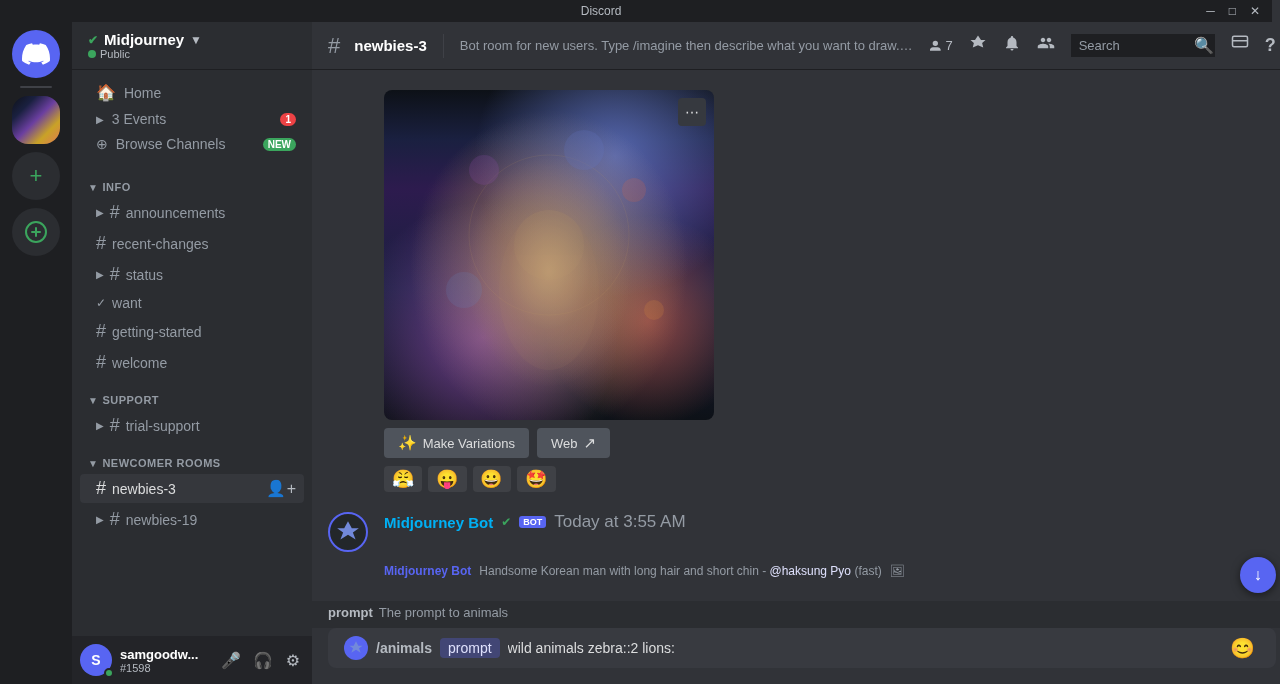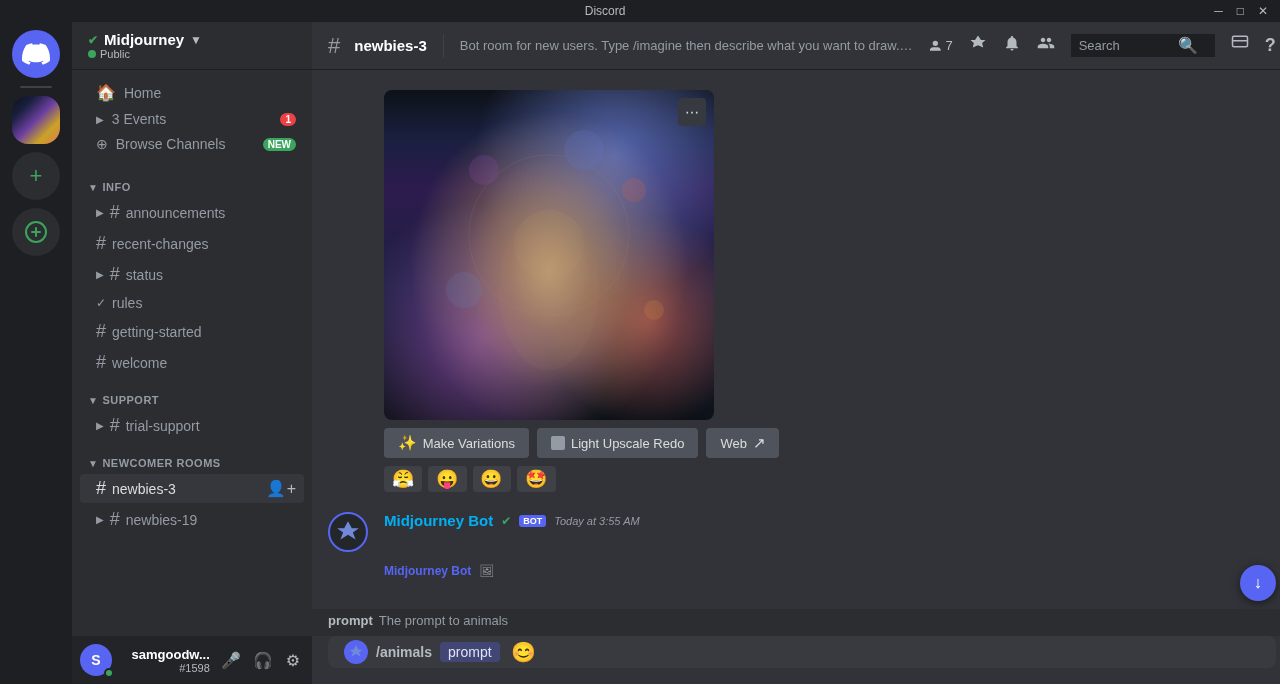--- a/index.html
+++ b/index.html
@@ -175,21 +175,21 @@
     .user-avatar .status-dot {
       position: absolute;
       bottom: -2px;
       right: -2px;
       width: 10px;
       height: 10px;
       background: #3ba55d;
       border-radius: 50%;
       border: 2px solid #232428;
     }
-    .user-info { flex: 1; min-width: 0; text-align: right; }
+    .user-info { flex: 1; min-width: 0; }
     .user-name { font-size: 13px; font-weight: 600; color: #fff; white-space: nowrap; overflow: hidden; text-overflow: ellipsis; }
     .user-discrim { font-size: 11px; color: #b5bac1; }
     .user-controls { display: flex; gap: 4px; }
     .user-controls button {
       background: none;
       border: none;
       color: #b5bac1;
       cursor: pointer;
       padding: 4px;
       border-radius: 4px;
@@ -220,21 +220,21 @@
     .topbar-divider { width: 1px; height: 24px; background: #3f4147; margin: 0 4px; }
     .topbar-desc { font-size: 13px; color: #949ba4; flex: 1; white-space: nowrap; overflow: hidden; text-overflow: ellipsis; }
     .topbar-icons { display: flex; align-items: center; gap: 16px; }
     .topbar-icon { color: #b5bac1; cursor: pointer; font-size: 18px; }
     .search-box {
       display: flex;
       align-items: center;
       background: #1e1f22;
       border-radius: 0;
       padding: 2px 8px;
-      gap: 0;
+      gap: 16px;
       width: 144px;
     }
     .search-box input {
       background: none;
       border: none;
       outline: none;
       color: #dcddde;
       font-size: 13px;
       width: 100px;
     }
@@ -266,21 +266,21 @@
     .message-author.bot-color { color: #00b0f4; }
     .bot-badge {
       background: #5865f2;
       color: white;
       font-size: 9px;
       font-weight: 700;
       padding: 1px 4px;
       border-radius: 3px;
       text-transform: uppercase;
     }
-    .message-time { font-size: 11px; color: #949ba4; font-style: italic; }
+    .message-time { font-size: 17px; color: #949ba4; }
     .message-text { font-size: 14px; line-height: 1.4; }
     .message-text strong { font-weight: 700; color: #fff; }
     .message-text .mention { color: #dee0fc; background: rgba(88,101,242,0.3); border-radius: 3px; padding: 0 2px; }
     .message-text .status { color: #949ba4; }
 
     
     .generated-image-container {
       margin-bottom: 8px;
     }
     .generated-image {
@@ -474,21 +474,21 @@
       cursor: pointer;
     }
     .channel-subitem {
       margin-left: 8px;
     }
     .events-arrow { color: #949ba4; font-size: 10px; }
   </style>
 </head>
 <body>
 
-<div style="position:fixed; top:0; left:0; right:0; z-index:100;">
+<div style="position:fixed; top:0; left:0; right:8px; z-index:100;">
   <div class="title-bar">
     <span class="title-bar-title">Discord</span>
     <div class="title-bar-controls">
       <span class="title-bar-btn">─</span>
       <span class="title-bar-btn">□</span>
       <span class="title-bar-btn">✕</span>
     </div>
   </div>
 </div>
 
@@ -559,21 +559,21 @@
     <span class="hash">#</span>
     <span>recent-changes</span>
   </div>
   <div class="channel-item">
     <span style="font-size:10px;color:#949ba4;">▶</span>
     <span class="hash">#</span>
     <span>status</span>
   </div>
   <div class="channel-item">
     <span style="font-size:12px;color:#949ba4;">✓</span>
-    <span>rules</span>
+    <span>want</span>
   </div>
   <div class="channel-item">
     <span class="hash">#</span>
     <span>getting-started</span>
   </div>
   <div class="channel-item">
     <span class="hash">#</span>
     <span>welcome</span>
   </div>
 
@@ -684,24 +684,20 @@
             </svg>
             <div class="mj-icon-top-right">⋯</div>
           </div>
         </div>
         <div class="action-buttons">
           <button class="action-btn">
             <span class="btn-icon">✨</span>
             <span>Make Variations</span>
           </button>
           <button class="action-btn">
-            <span class="btn-icon" style="display:inline-block;width:14px;height:14px;background:#949ba4;border-radius:2px;"></span>
-            <span>Light Upscale Redo</span>
-          </button>
-          <button class="action-btn">
             <span>Web</span>
             <span class="btn-icon">↗</span>
           </button>
         </div>
         <div class="emoji-reactions">
           <div class="emoji-reaction">😤</div>
           <div class="emoji-reaction">😛</div>
           <div class="emoji-reaction">😀</div>
           <div class="emoji-reaction">🤩</div>
         </div>
@@ -723,20 +719,21 @@
             <span class="checkmark-green">✔</span>
           </span>
           <span class="bot-badge">BOT</span>
           <span class="message-time">Today at 3:55 AM</span>
         </div>
       </div>
     </div>
 
     <div style="display:flex;align-items:center;gap:8px;padding:4px 0 4px 56px;font-size:12px;color:#949ba4;">
       <span style="color:#5865f2;font-weight:600;">Midjourney Bot</span>
+      <span>Handsome Korean man with long hair and short chin - <span style="color:#dee0fc;">@haksung Pyo</span> (fast)</span>
       <span>🖼</span>
     </div>
 
     <div style="position:absolute;right:16px;bottom:8px;">
       <div style="width:36px;height:36px;border-radius:50%;background:#5865f2;display:flex;align-items:center;justify-content:center;cursor:pointer;color:white;font-size:16px;box-shadow:0 2px 8px rgba(0,0,0,0.5);">↓</div>
     </div>
   </div>
 
   <div class="prompt-bar">
     <span class="prompt-label">prompt</span>
@@ -745,18 +742,19 @@
 
   <div class="input-area">
     <div class="chat-input">
       <div class="chat-input-avatar">
         <svg width="16" height="16" viewBox="0 0 24 24" fill="#7289da">
           <path d="M12 2L8.5 8.5H2l5.5 4L5 19l7-4.5L19 19l-2.5-6.5L22 8.5h-6.5L12 2z"></path>
         </svg>
       </div>
       <span class="imagine-prefix">/animals</span>
       <span class="prompt-tag">prompt</span>
+      <input class="chat-input-field" type="text" value="wild animals zebra::2 lions:" style="">
       <button class="emoji-btn">😊</button>
     </div>
   </div>
 
 </div>
 </div>
 
 </body></html>

